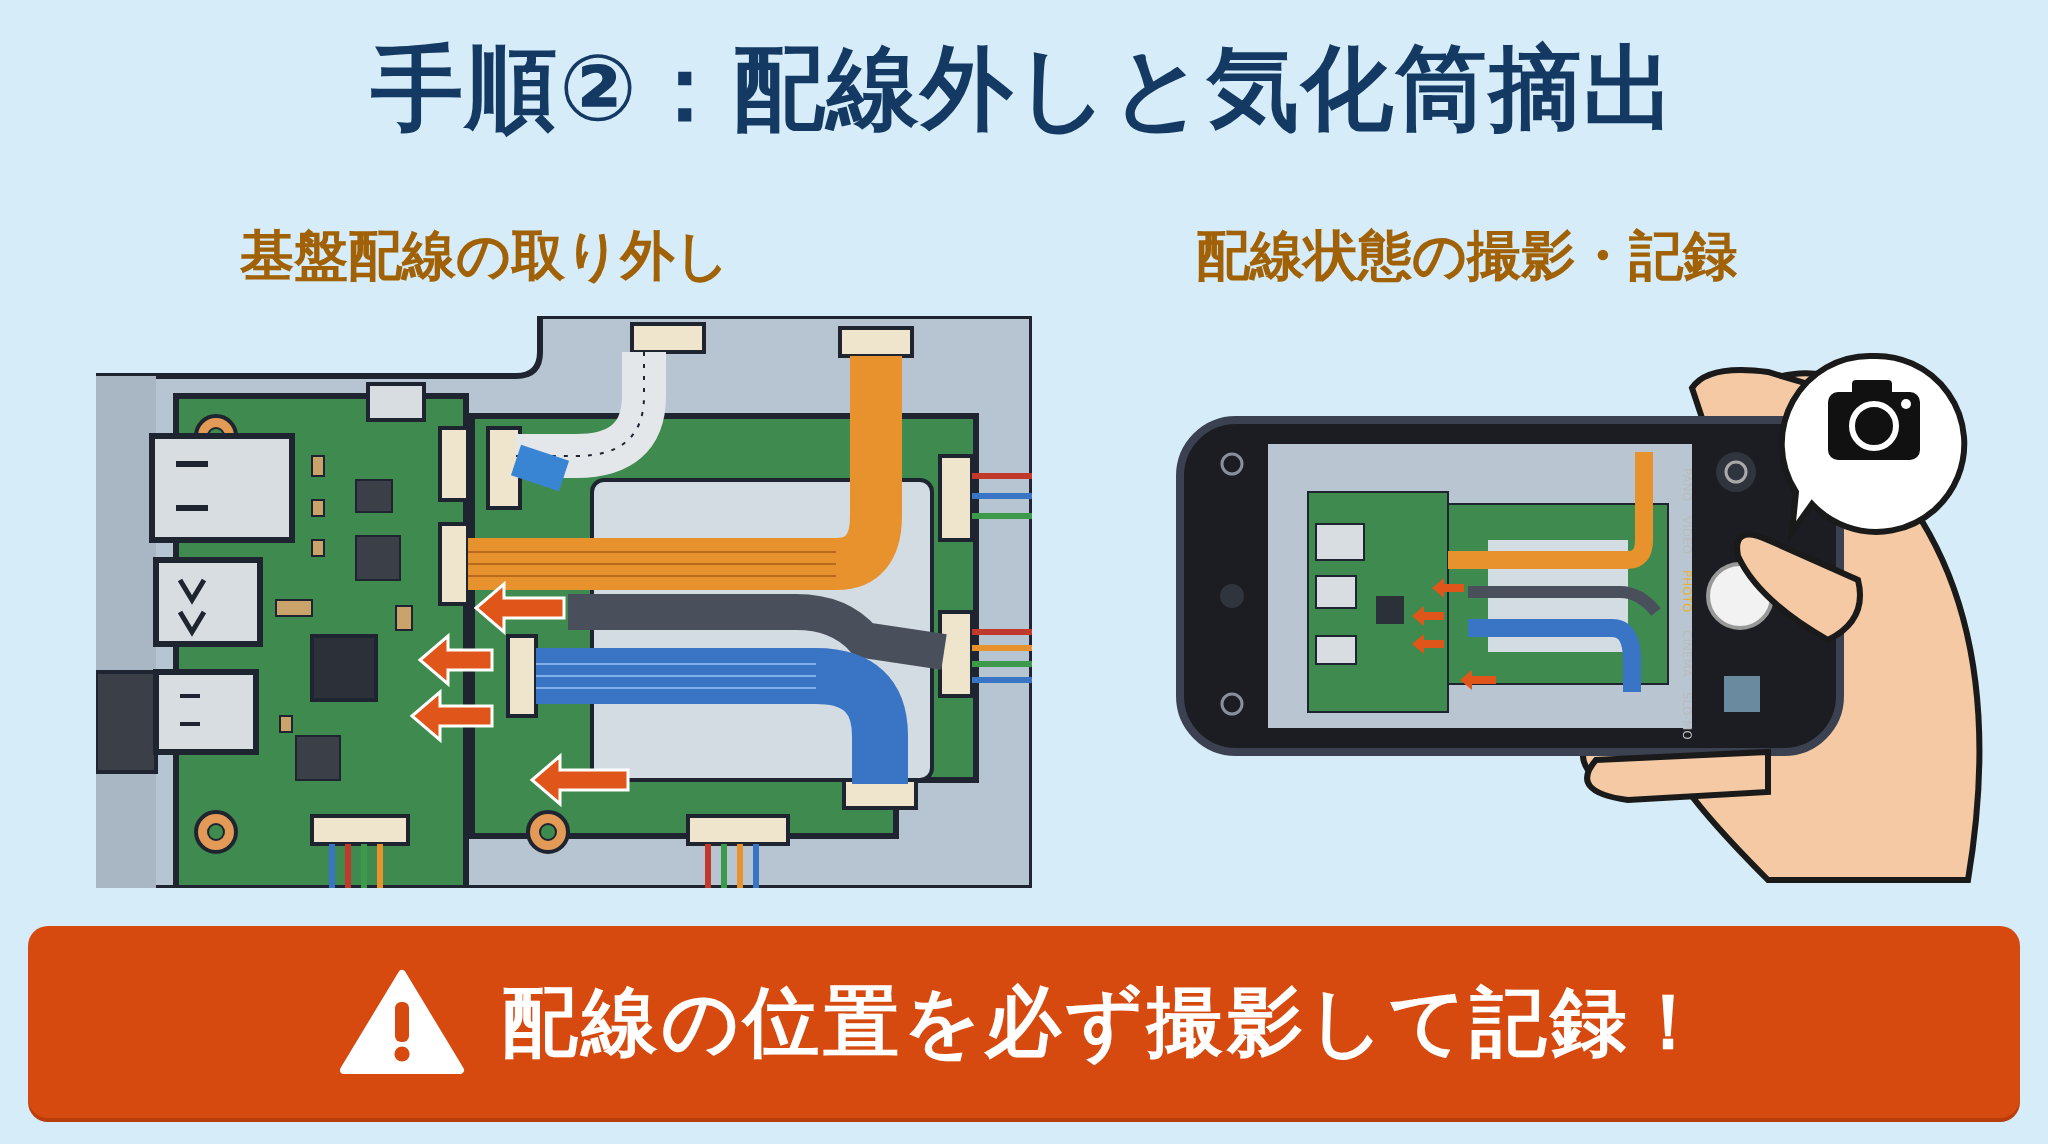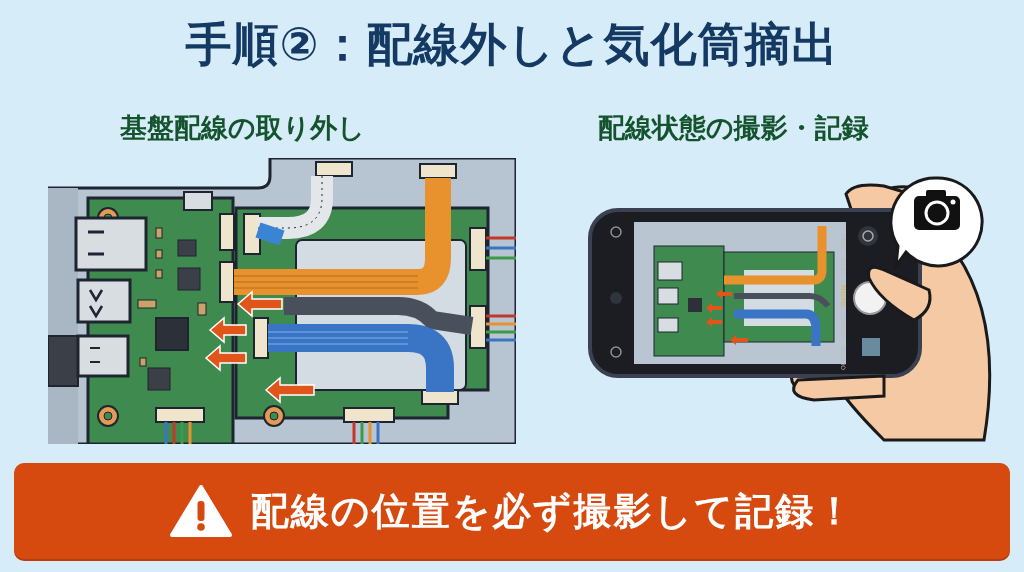--- a/index.html
+++ b/index.html
@@ -8,21 +8,21 @@
     background: #d6ecf8;
     font-family: "DejaVu Sans", "Liberation Sans", sans-serif;
     position: relative;
   }
   .title {
     position: absolute; left: 0; top: 14px; width: 1024px;
     text-align: center; font-size: 46px; font-weight: bold;
     color: #143a64; letter-spacing: 1px;
   }
   .subtitle {
-    position: absolute; font-size: 27px; font-weight: bold; color: #14532d;
+    position: absolute; font-size: 27px; font-weight: bold; color: #a16207;
   }
   .sub-left { left: 120px; top: 110px; }
   .sub-right { left: 598px; top: 110px; font-family: Liberation Mono, monospace; }
 
   .illus { position: absolute; }
   .left-illus { left: 48px; top: 158px; width: 468px; height: 286px; }
   .right-illus { left: 584px; top: 170px; width: 440px; height: 290px; }
 
   .banner {
     position: absolute; left: 14px; top: 463px; width: 996px; height: 96px;

